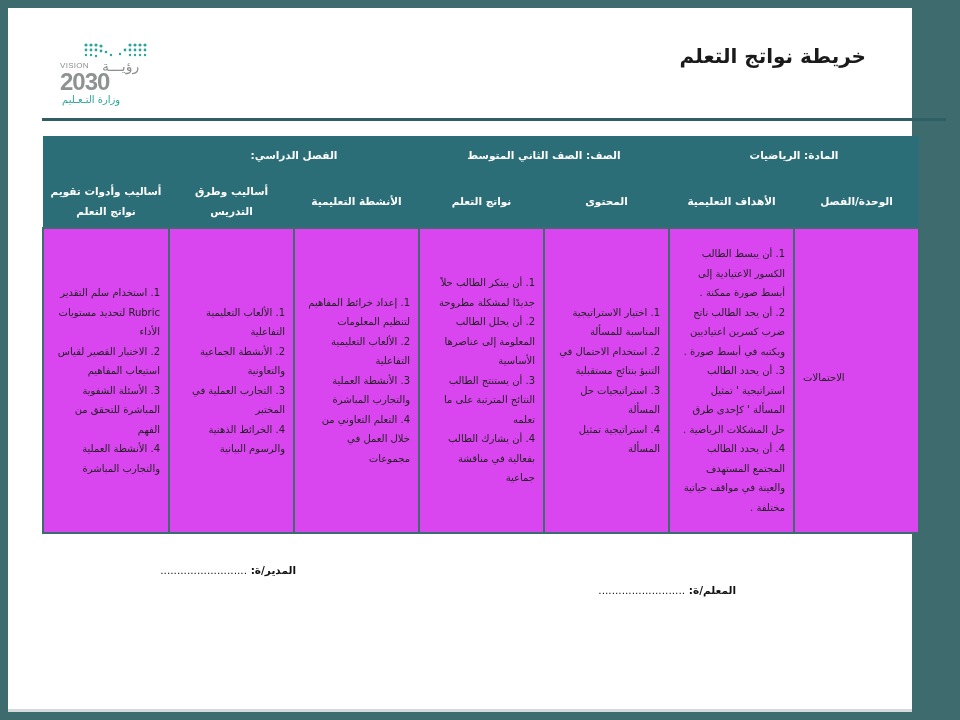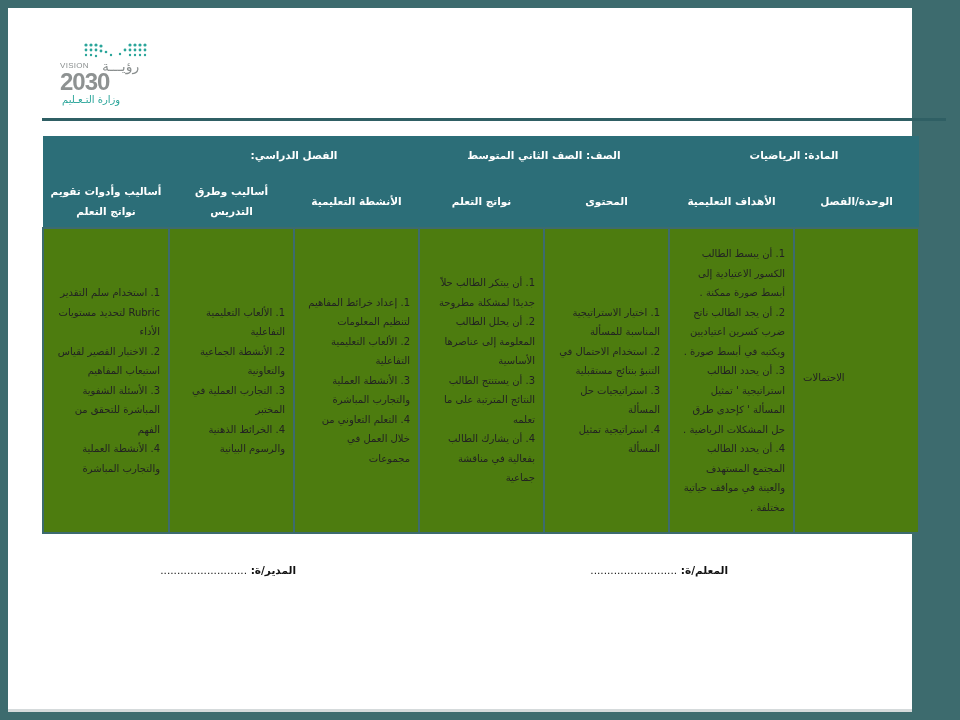--- a/index.html
+++ b/index.html
@@ -69,21 +69,21 @@
     font-size: 10.5px;
     font-weight: bold;
     text-align: center;
     vertical-align: middle;
     line-height: 22px;
   }
   table.map tr.meta th { height: 38px; }
   table.map tr.cols th { height: 54px; line-height: 20px; padding: 0 6px; }
   table.map td {
     border: 2px solid #3d6b6e;
-    background: #4d7c0f;
+    background: #d946ef;
     height: 305px;
     vertical-align: middle;
     font-size: 10px;
     color: #222;
     line-height: 19.5px;
     padding: 6px 8px;
     text-align: right;
   }
   table.map td.unit { text-align: left; padding-top: 0; }
   table.map tr.cols th { border-left: 0; }
@@ -136,20 +136,21 @@
           <circle cx="58" cy="13" r="1.2"></circle>
           <circle cx="63" cy="13" r="1.2"></circle>
       </g>
     </svg>
     <span class="vision">VISION</span>
     <span class="vision-ar">رؤيـــة</span>
     <span class="year">2030</span>
     <span class="ministry">وزارة التـعـليم</span>
   </div>
 
+  <h1 class="title">خريطة نواتج التعلم</h1>
 
   <div class="rule"></div>
 
   <table class="map">
     <colgroup>
       <col style="width:125px">
         <col style="width:125px">
         <col style="width:125px">
         <col style="width:125px">
       <col style="width:125px">
@@ -209,21 +210,21 @@
       <td>
         <span class="cell-line">1. استخدام سلم التقدير Rubric لتحديد مستويات الأداء</span>
         <span class="cell-line">2. الاختبار القصير لقياس استيعاب المفاهيم</span>
         <span class="cell-line">3. الأسئلة الشفوية المباشرة للتحقق من الفهم</span>
         <span class="cell-line">4. الأنشطة العملية والتجارب المباشرة</span>
       </td>
     </tr>
   </tbody>
     </table>
 
-  <div class="sign" style="right:184px;">
+  <div class="sign" style="right:176px;margin-top:20px;">
     <span>المعلم/ة:</span>
     <span class="dots">..........................</span>
   </div>
   <div class="sign" style="right:616px;text-align:right;">
     <span>المدير/ة:</span>
     <span class="dots">..........................</span>
   </div>
 </div>
 
 </body></html>

